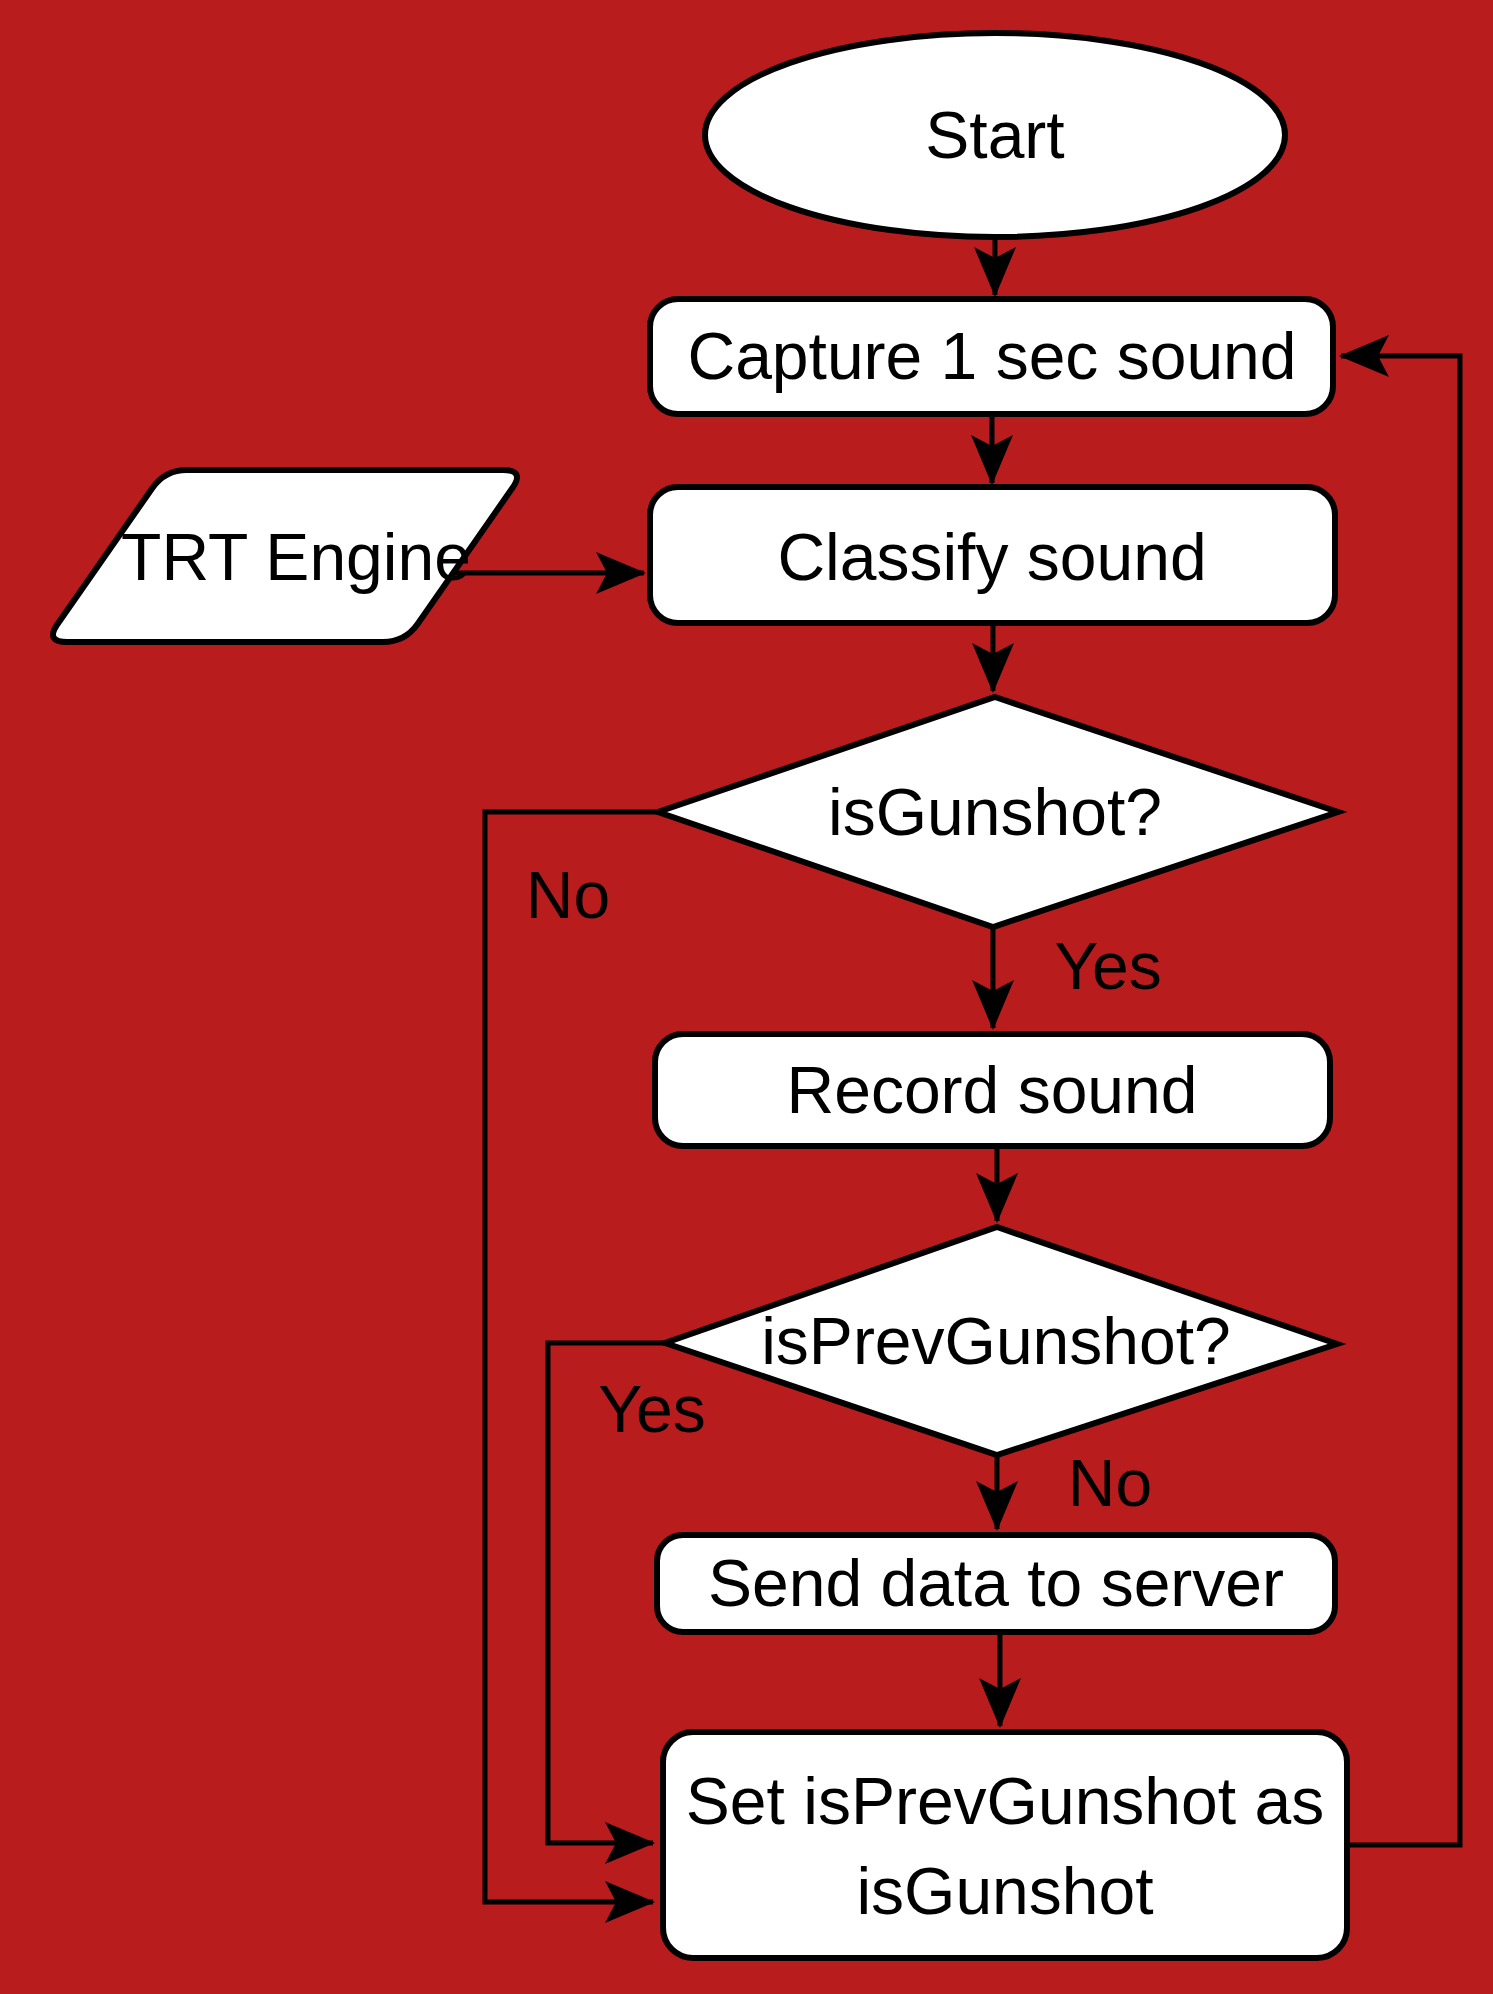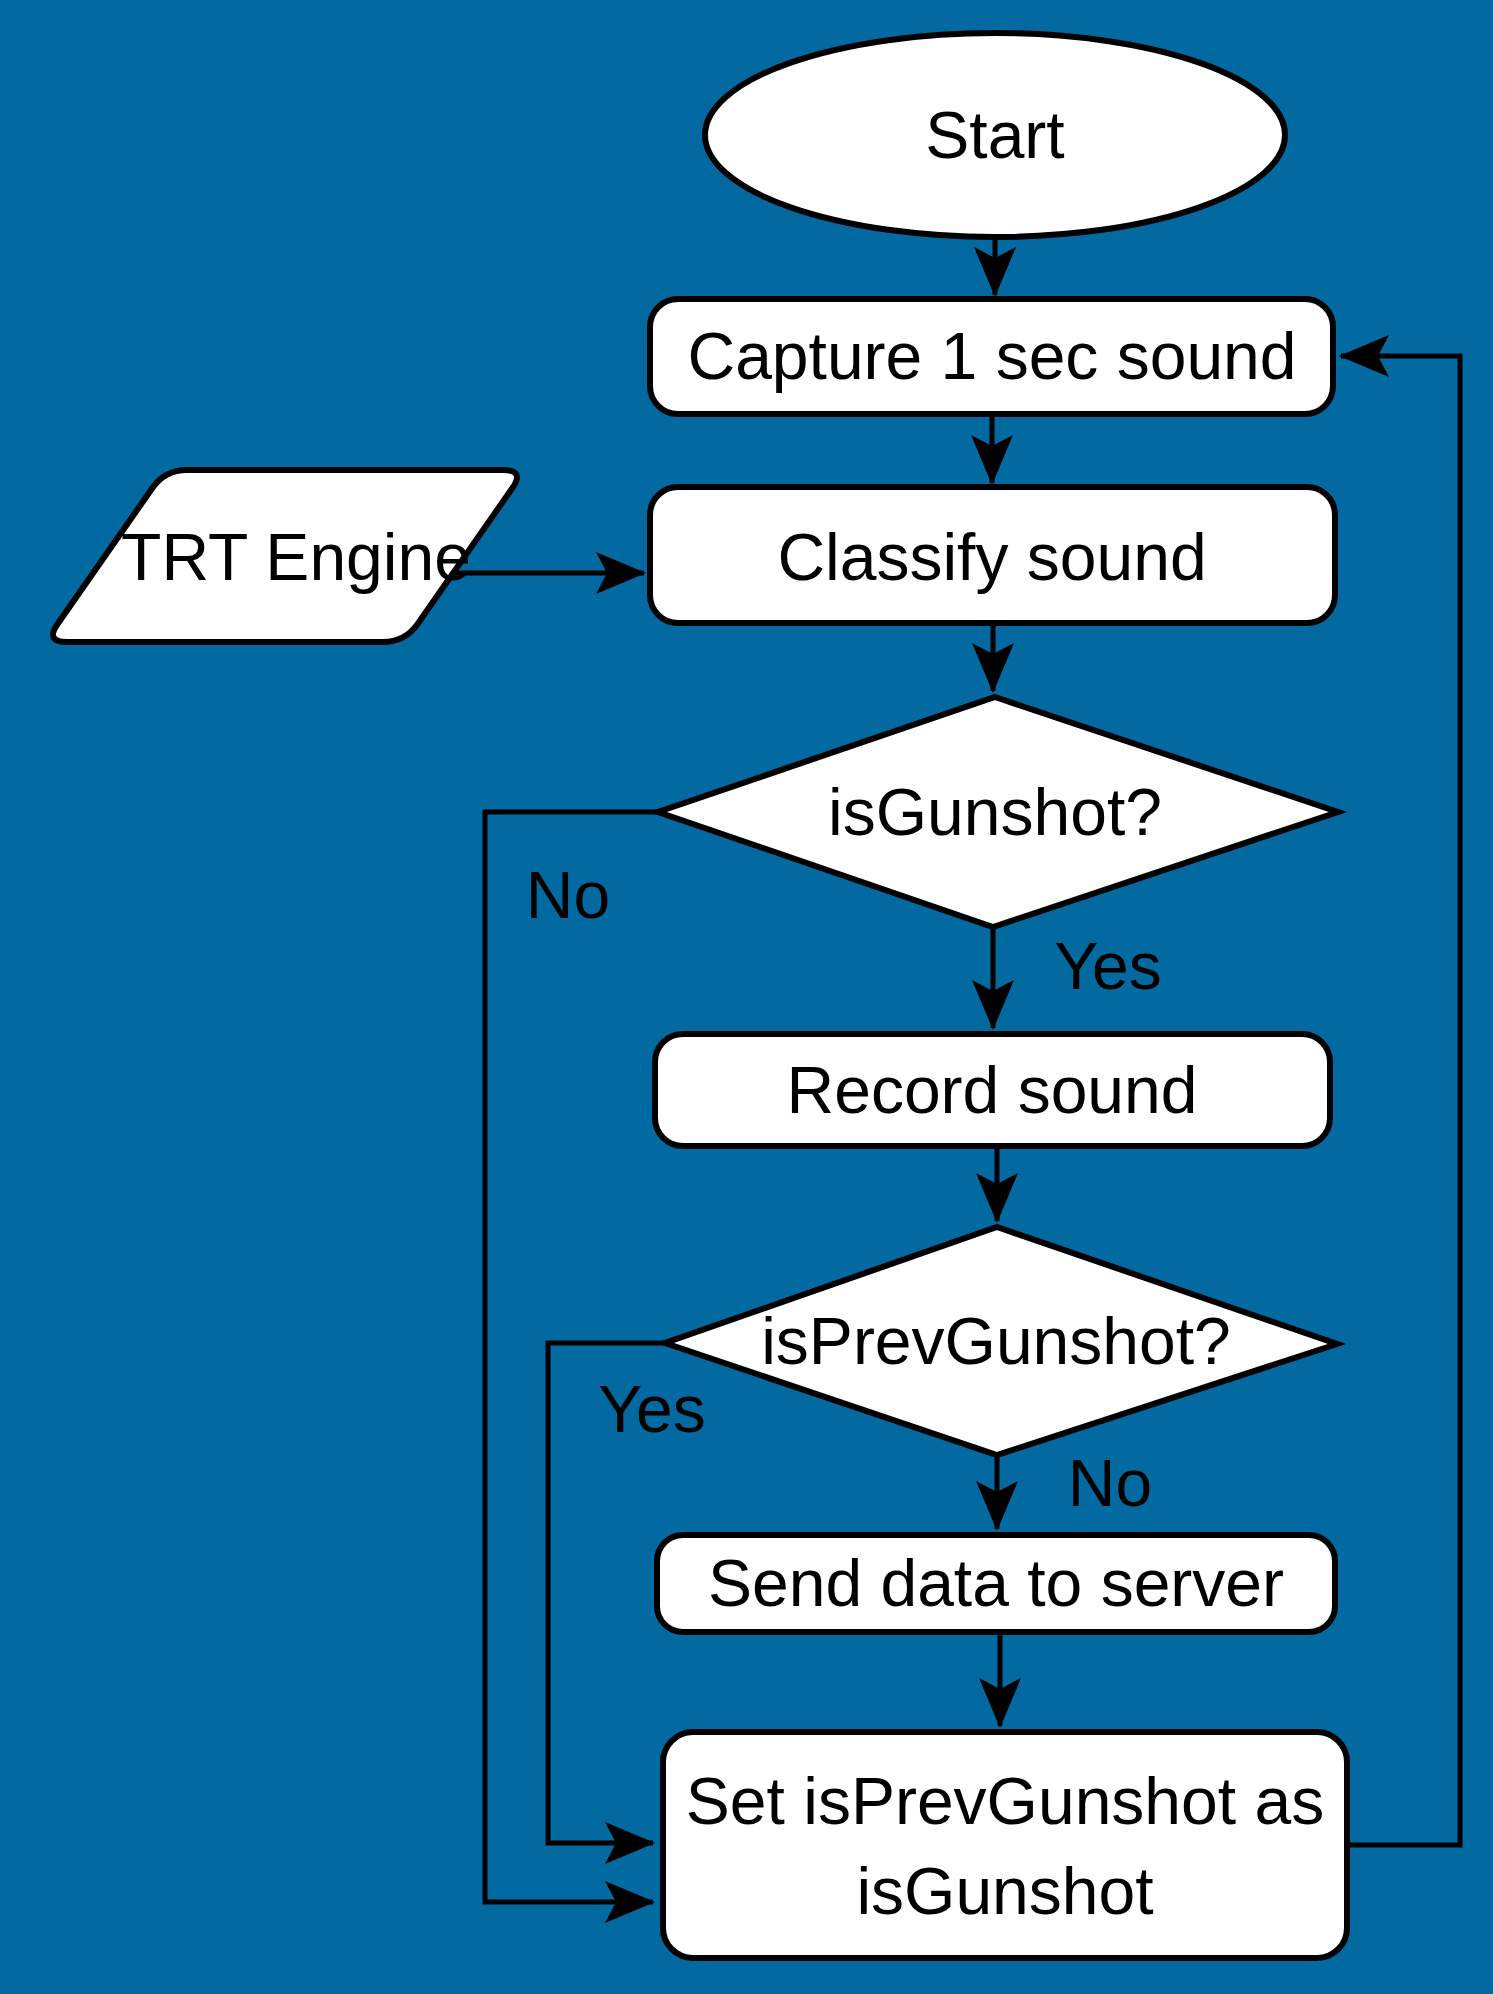--- a/index.html
+++ b/index.html
@@ -3,21 +3,21 @@
 <meta charset="utf-8">
 <style>
   html, body {
     margin: 0;
     padding: 0;
     background: #ffffff;
   }
   .page {
     width: 1493px;
     height: 1994px;
-    background: #0369a1;
+    background: #b91c1c;
     position: relative;
     overflow: hidden;
   }
   svg {
     display: block;
   }
   .shape {
     fill: #ffffff;
     stroke: #000000;
     stroke-width: 6;

